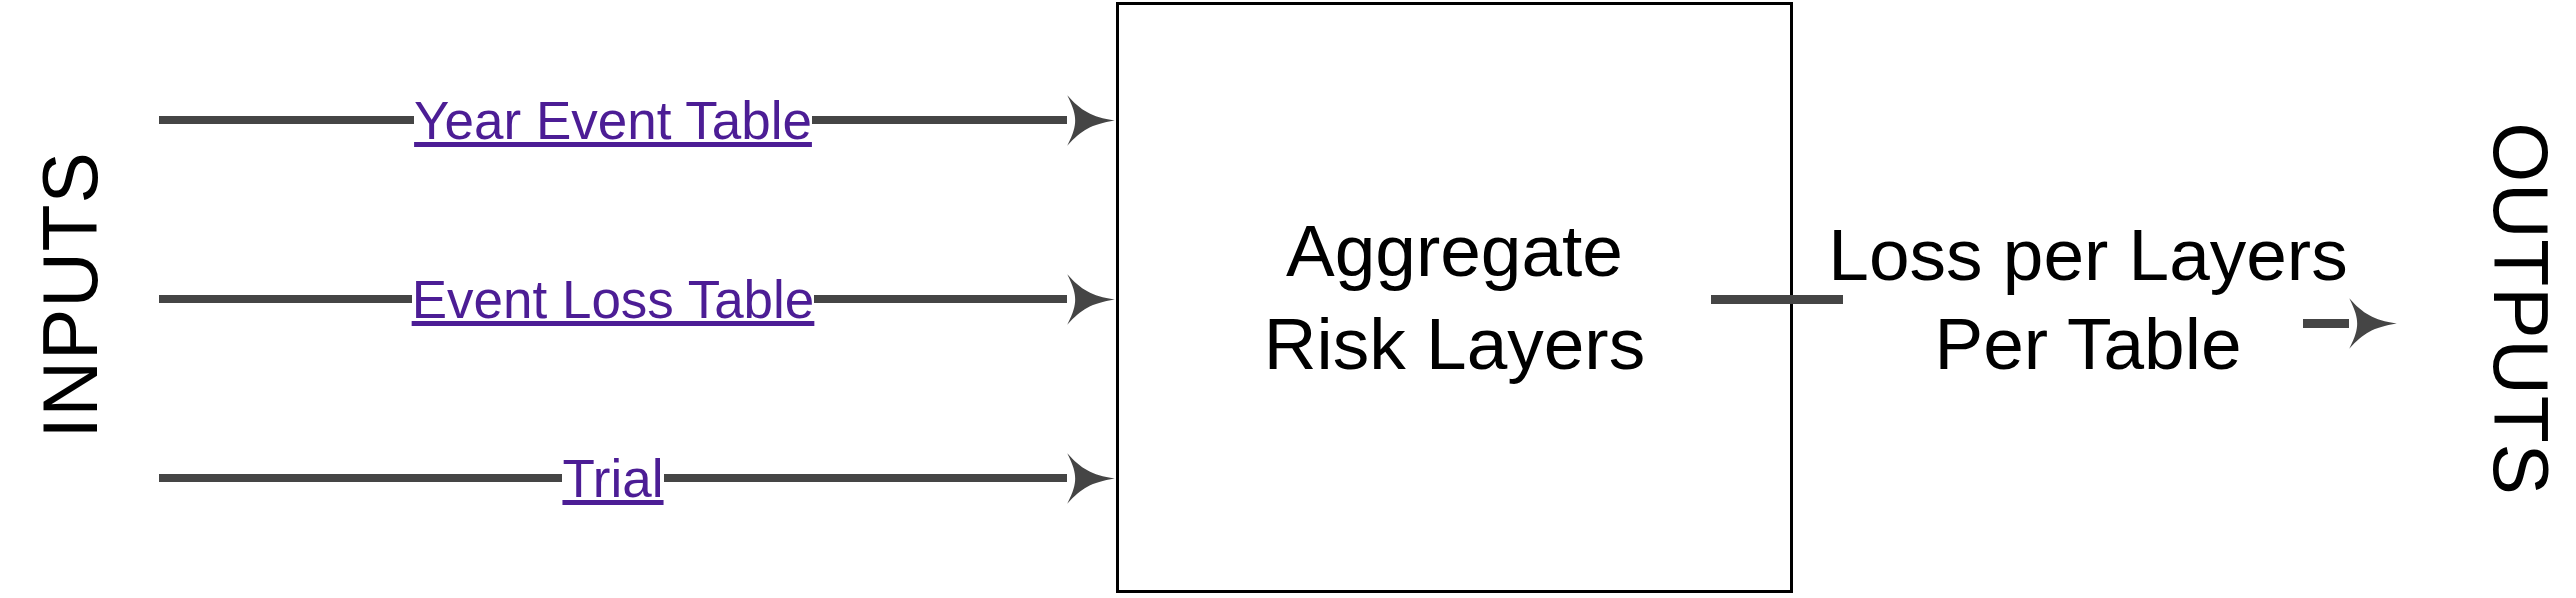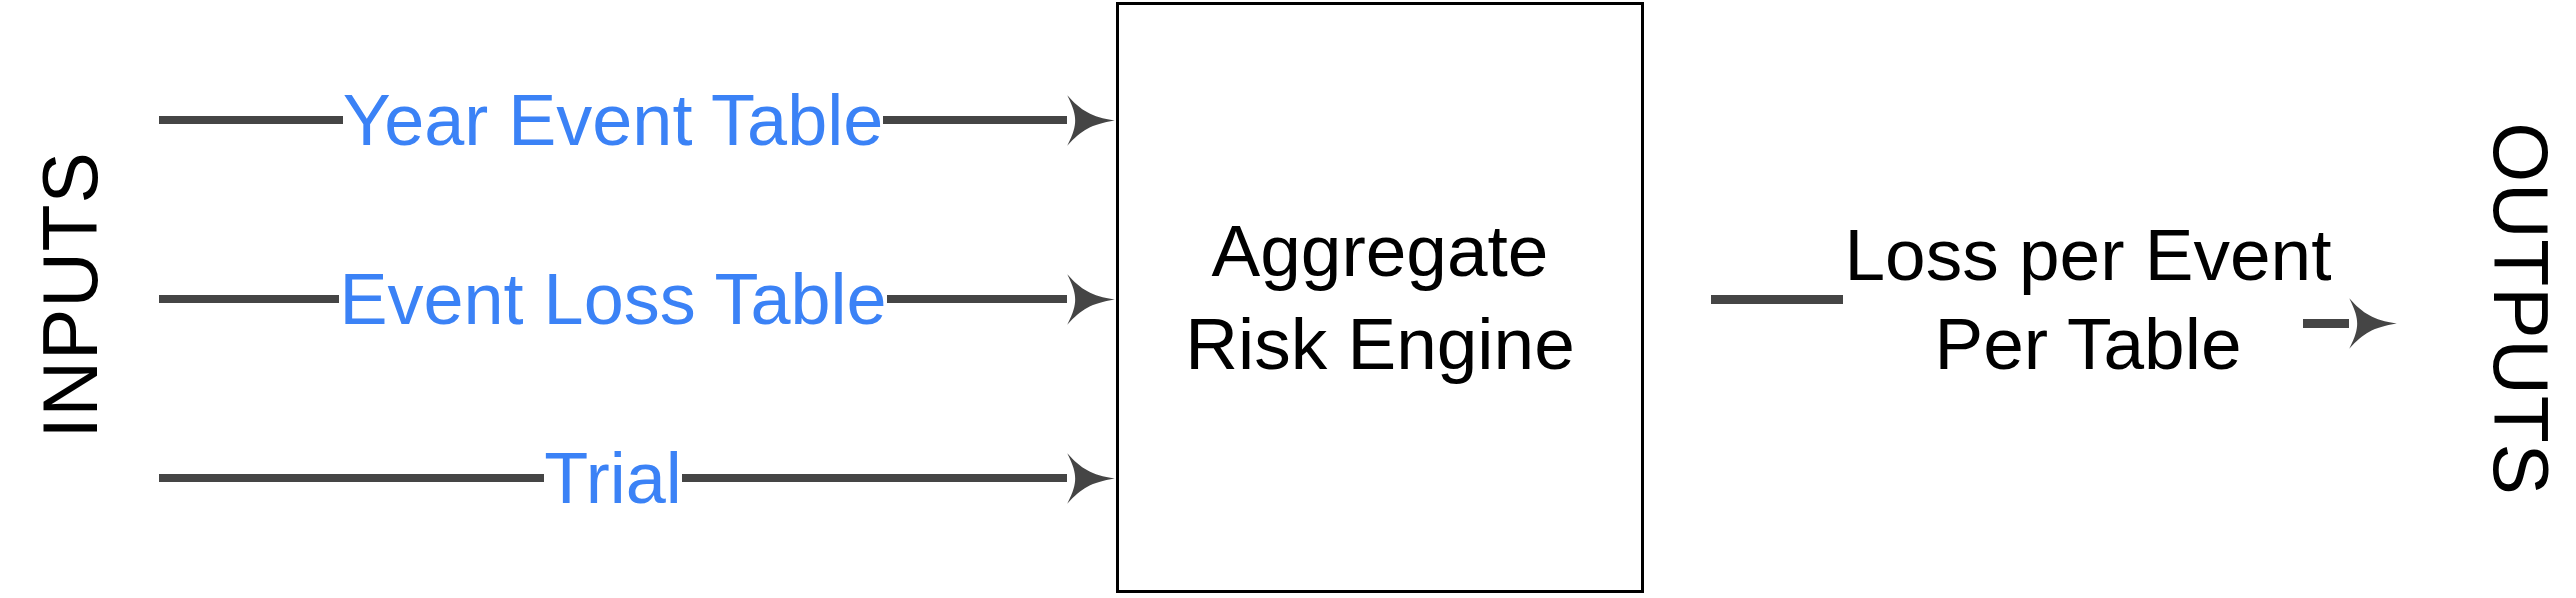--- a/index.html
+++ b/index.html
@@ -38,21 +38,21 @@
     left: 2520px;
     top: 309px;
     transform: translate(-50%, -50%) rotate(90deg);
   }
 
   
   #are-box {
     position: absolute;
     left: 1116px;
     top: 1.6px;
-    width: 528px;
+    width: 677px;
     height: 591px;
     border: 3.2px solid #000000;
     background: #ffffff;
     box-sizing: border-box;
     display: flex;
     flex-direction: column;
     align-items: center;
     justify-content: center;
   }
   #are-box .box-line {
@@ -71,26 +71,27 @@
     display: flex;
     align-items: center;
   }
   .seg {
     height: 8.8px;
     background: #454545;
     flex: 0 0 auto;
   }
   .seg.grow { flex: 1 1 auto; }
   .row-label {
-    color: #3b82f6;
+    color: #4c1d95;
     font-family: "Liberation Sans", sans-serif;
-    font-size: 72px;
+    font-size: 53px;
     line-height: 1;
     white-space: nowrap;
     flex: 0 0 auto;
+    text-decoration: underline;
   }
   
   .arrow-head {
     flex: 0 0 auto;
     display: block;
   }
 
   #row-year  { left: 159px;  top: 120px; width: 956px; }
   #row-elt   { left: 159px;  top: 299px; width: 956px; }
   #row-layer { left: 159px;  top: 478px; width: 956px; }
@@ -154,27 +155,27 @@
     <div class="seg grow"></div>
     <div class="row-label">Trial</div>
     <div class="seg grow"></div>
     <svg class="arrow-head" width="48" height="57" viewBox="0 0 60 72">
       <path d="M0 4 C 18 24, 30 31, 60 36 C 30 41, 18 48, 0 68 C 8 52, 10 44, 10 36 C 10 28, 8 20, 0 4 Z" fill="#454545"></path>
     </svg>
   </div>
 
   <div id="are-box">
     <div class="box-line">Aggregate</div>
-    <div class="box-line">Risk Engine</div>
+    <div class="box-line">Risk Layers</div>
   </div>
 
   <div id="out-stub"></div>
 
   <div id="out-text">
-    <div>Loss per Event</div>
+    <div>Loss per Layers</div>
     <div>Per Table</div>
   </div>
 
   <div id="out-arrow">
     <div class="seg"></div>
     <svg class="arrow-head" width="48" height="57" viewBox="0 0 60 72">
       <path d="M0 4 C 18 24, 30 31, 60 36 C 30 41, 18 48, 0 68 C 8 52, 10 44, 10 36 C 10 28, 8 20, 0 4 Z" fill="#454545"></path>
     </svg>
   </div>
 

